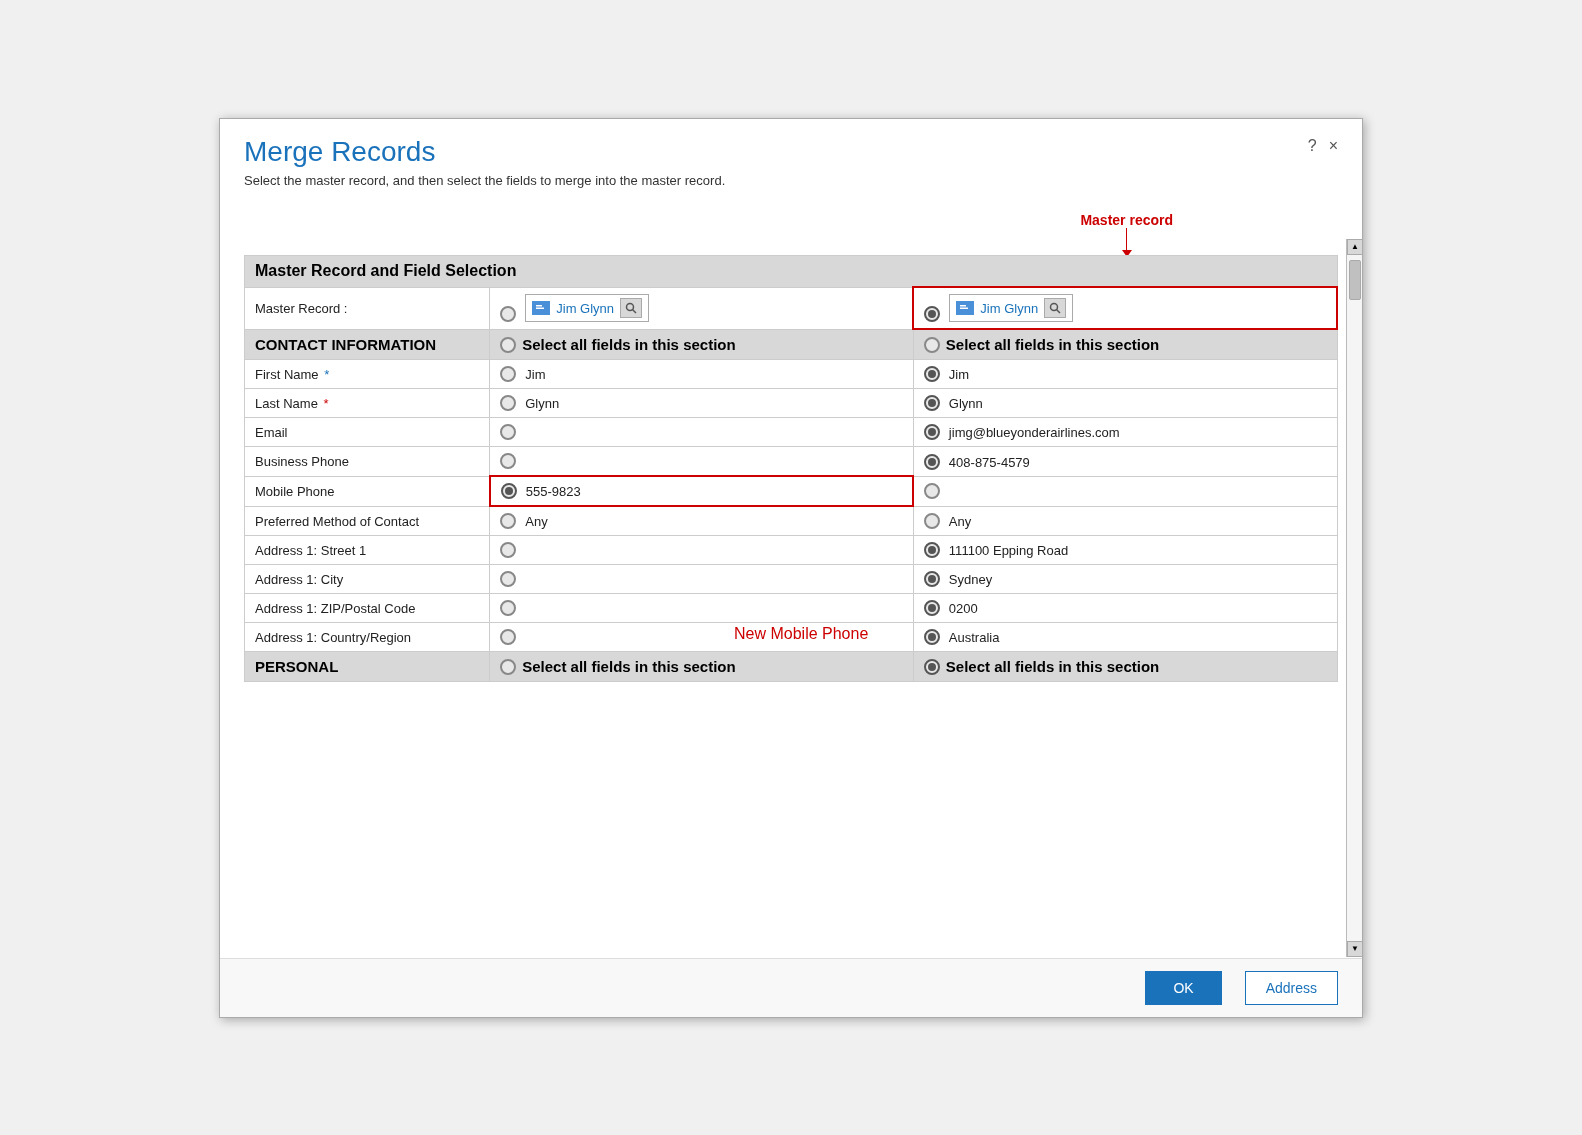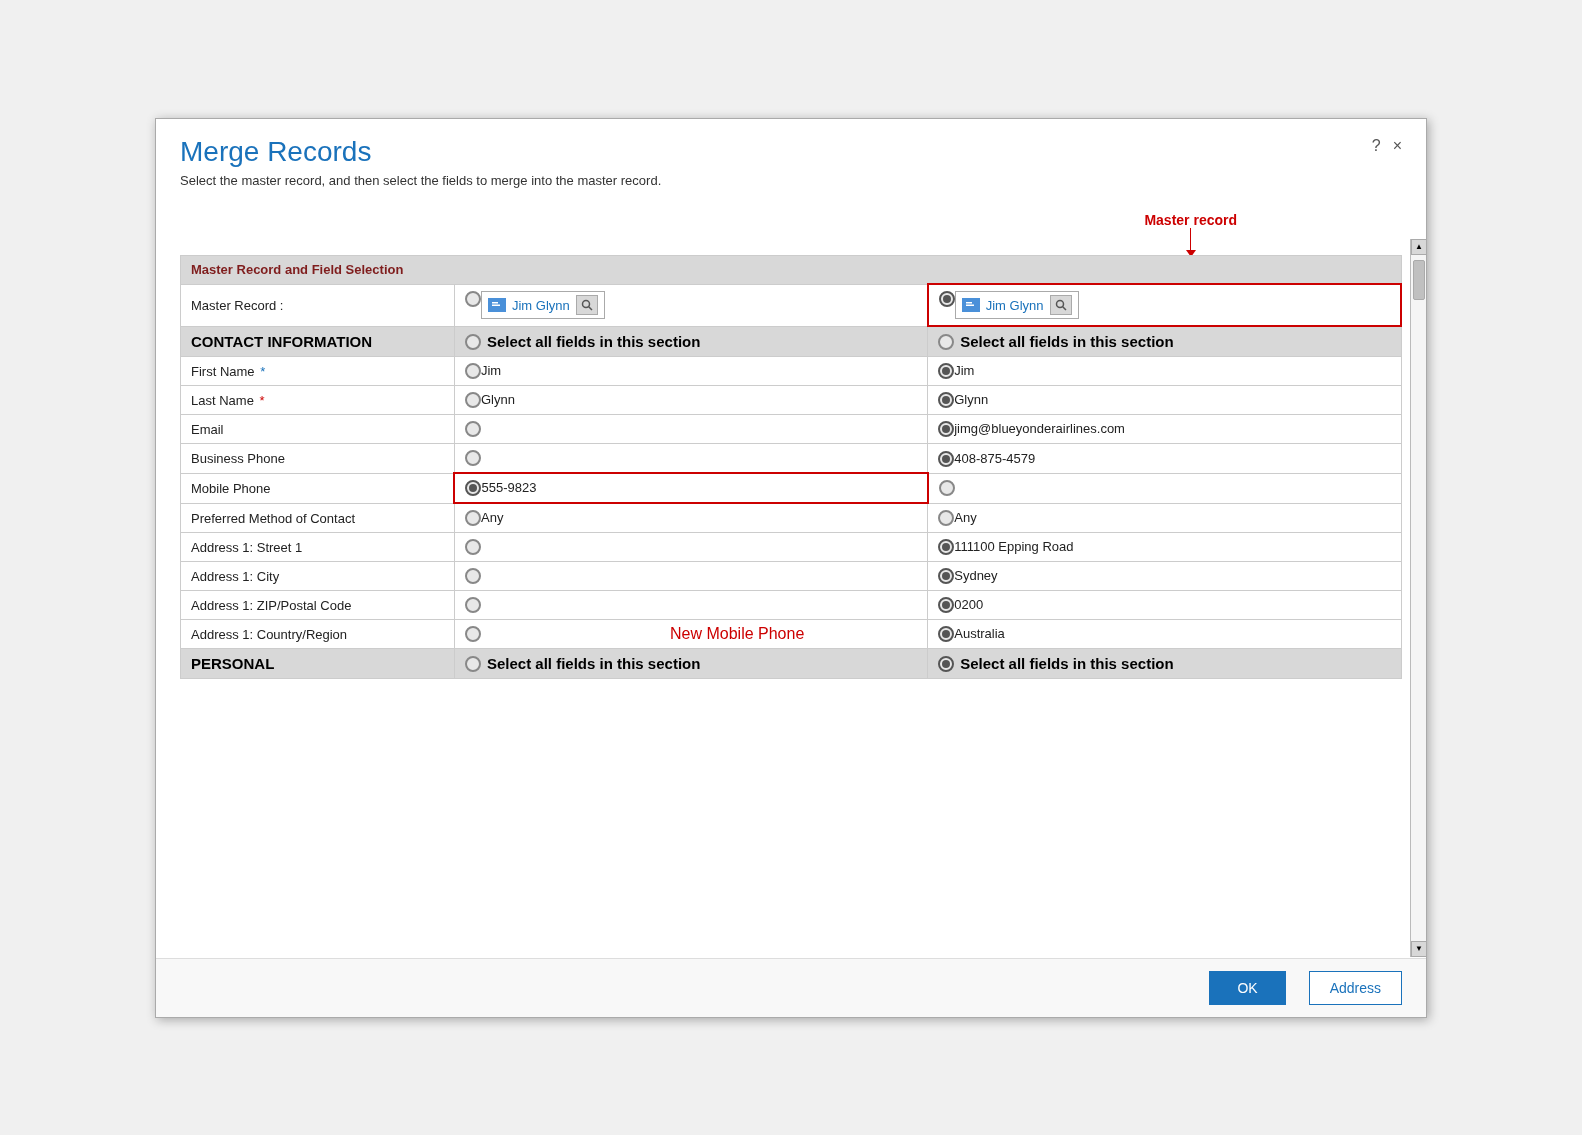--- a/index.html
+++ b/index.html
@@ -8,21 +8,21 @@
       background: #f0f0f0;
       display: flex;
       align-items: center;
       justify-content: center;
       min-height: 100vh;
       font-size: 13px;
     }
     .dialog {
       background: #fff;
       border: 1px solid #aaa;
-      width: 1272px;
+      width: 1144px;
       min-height: 900px;
       box-shadow: 2px 2px 10px rgba(0,0,0,0.3);
       display: flex;
       flex-direction: column;
       position: relative;
     }
     .dialog-header {
       padding: 18px 24px 8px 24px;
       display: flex;
       justify-content: space-between;
@@ -78,22 +78,22 @@
     .field-label .required-star {
       color: #c00;
       margin-left: 2px;
     }
     .field-cell {
       background: #fff;
       vertical-align: middle;
     }
     .radio-group {
       display: flex;
-      align-items: flex-start;
-      gap: 0;
+      align-items: flex-end;
+      gap: 9px;
     }
     .radio-btn {
       width: 16px;
       height: 16px;
       border-radius: 50%;
       border: 2px solid #888;
       background: #e8e8e8;
       flex-shrink: 0;
       display: inline-flex;
       align-items: center;
@@ -112,22 +112,22 @@
     }
     .radio-text {
       font-size: 13px;
       color: #222;
     }
     .header-row {
       background: #d8d8d8;
     }
     .header-row th {
       font-weight: bold;
-      font-size: 13px;
-      color: #7f1d1d;
+      font-size: 16px;
+      color: #000000;
       text-align: left;
     }
     .col-left {
       width: 380px;
     }
     .col-right {
       width: 380px;
     }
     .record-selector {
       display: flex;

